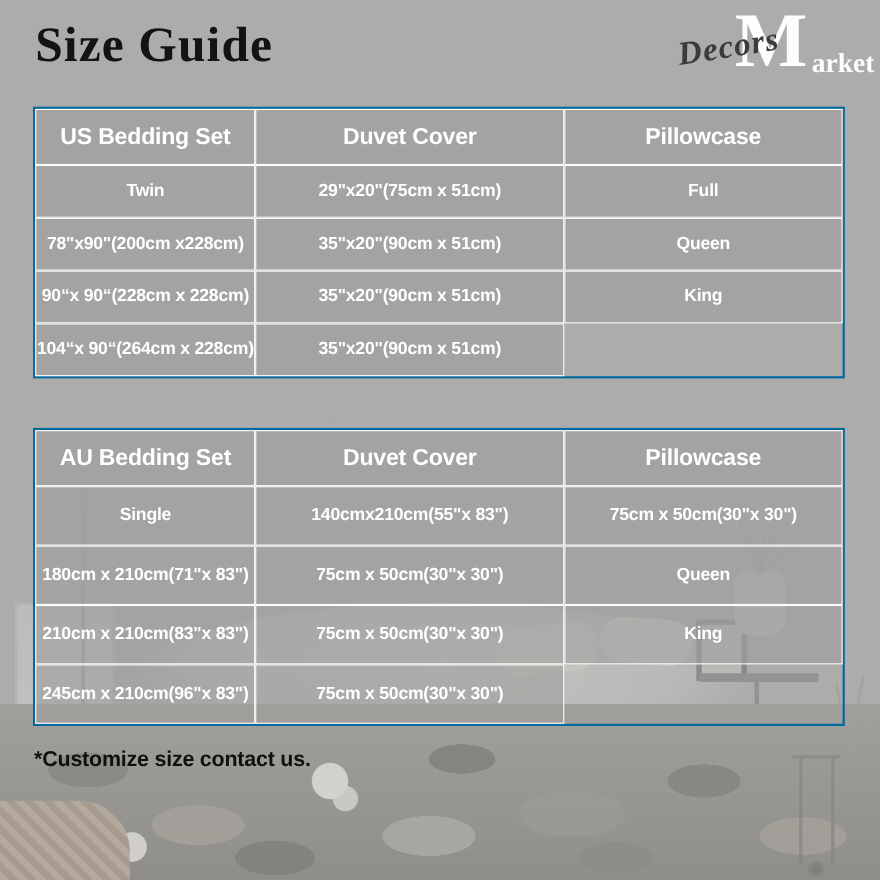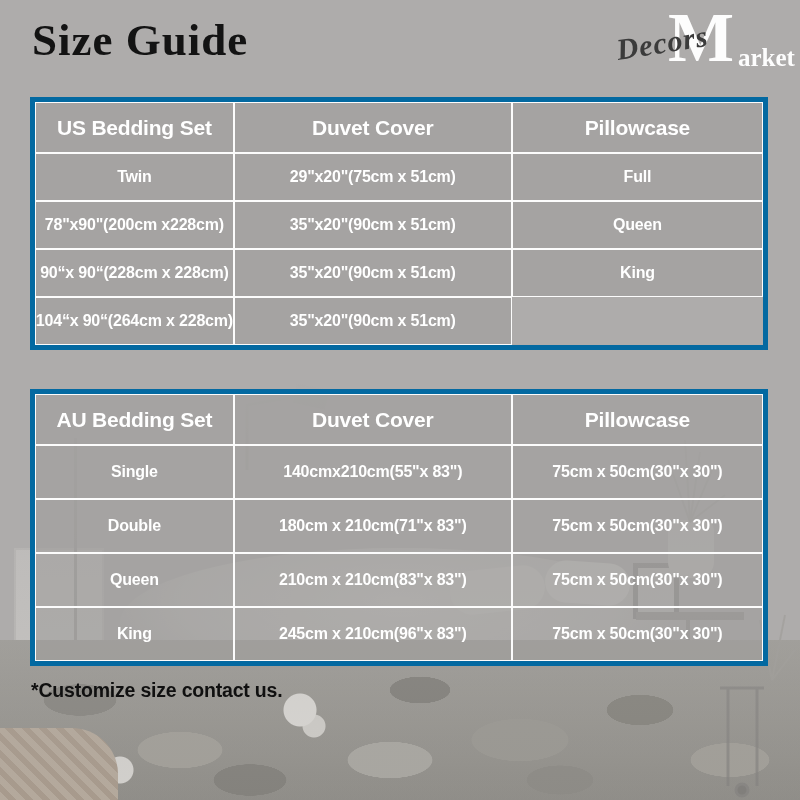--- a/index.html
+++ b/index.html
@@ -60,21 +60,21 @@
     font-family:"Liberation Serif",serif;font-weight:700;font-size:45px;
     color:#131313;letter-spacing:1px;
   }
   .logo{position:absolute;right:26px;top:10px;width:158px;height:72px;}
   .logo-m{position:absolute;left:52px;top:-12px;font-family:"Liberation Serif",serif;font-weight:700;font-size:70px;color:#fdfdfd;}
   .logo-script{position:absolute;left:0px;top:16px;font-family:"Liberation Serif",serif;font-style:italic;font-weight:700;font-size:30px;color:#3b3b3b;transform:rotate(-9deg);letter-spacing:1px;}
   .logo-suffix{position:absolute;left:94px;top:34px;font-family:"Liberation Serif",serif;font-weight:700;font-size:25px;color:#fdfdfd;margin-left:28px;}
   .size-table{
     position:absolute;left:30px;width:738px;
     display:grid;grid-template-columns:27.3% 38.2% 34.5%;
-    border:5px solid #0369a1;box-sizing:border-box;
+    border:2px solid #0369a1;box-sizing:border-box;
   }
   .us-table{top:97px;grid-template-rows:51px repeat(4,48px);}
   .au-table{top:389px;grid-template-rows:51px repeat(4,54px);}
   .cell{
     display:flex;align-items:center;justify-content:center;
     border:1px solid #fcfcfc;
     background:rgba(160,158,156,0.62);
     color:#ffffff;font-weight:700;font-size:16px;letter-spacing:-0.2px;
     white-space:nowrap;
   }
@@ -161,21 +161,20 @@
 
     <div class="size-table au-table">
       <div class="cell hdr">AU Bedding Set</div>
       <div class="cell hdr">Duvet Cover</div>
       <div class="cell hdr">Pillowcase</div>
 
       <div class="cell">Single</div>
       <div class="cell">140cmx210cm(55"x 83")</div>
       <div class="cell">75cm x 50cm(30"x 30")</div>
 
-      <div class="cell">Double</div>
       <div class="cell">180cm x 210cm(71"x 83")</div>
       <div class="cell">75cm x 50cm(30"x 30")</div>
 
       <div class="cell">Queen</div>
       <div class="cell">210cm x 210cm(83"x 83")</div>
       <div class="cell">75cm x 50cm(30"x 30")</div>
 
       <div class="cell">King</div>
       <div class="cell">245cm x 210cm(96"x 83")</div>
       <div class="cell">75cm x 50cm(30"x 30")</div>

